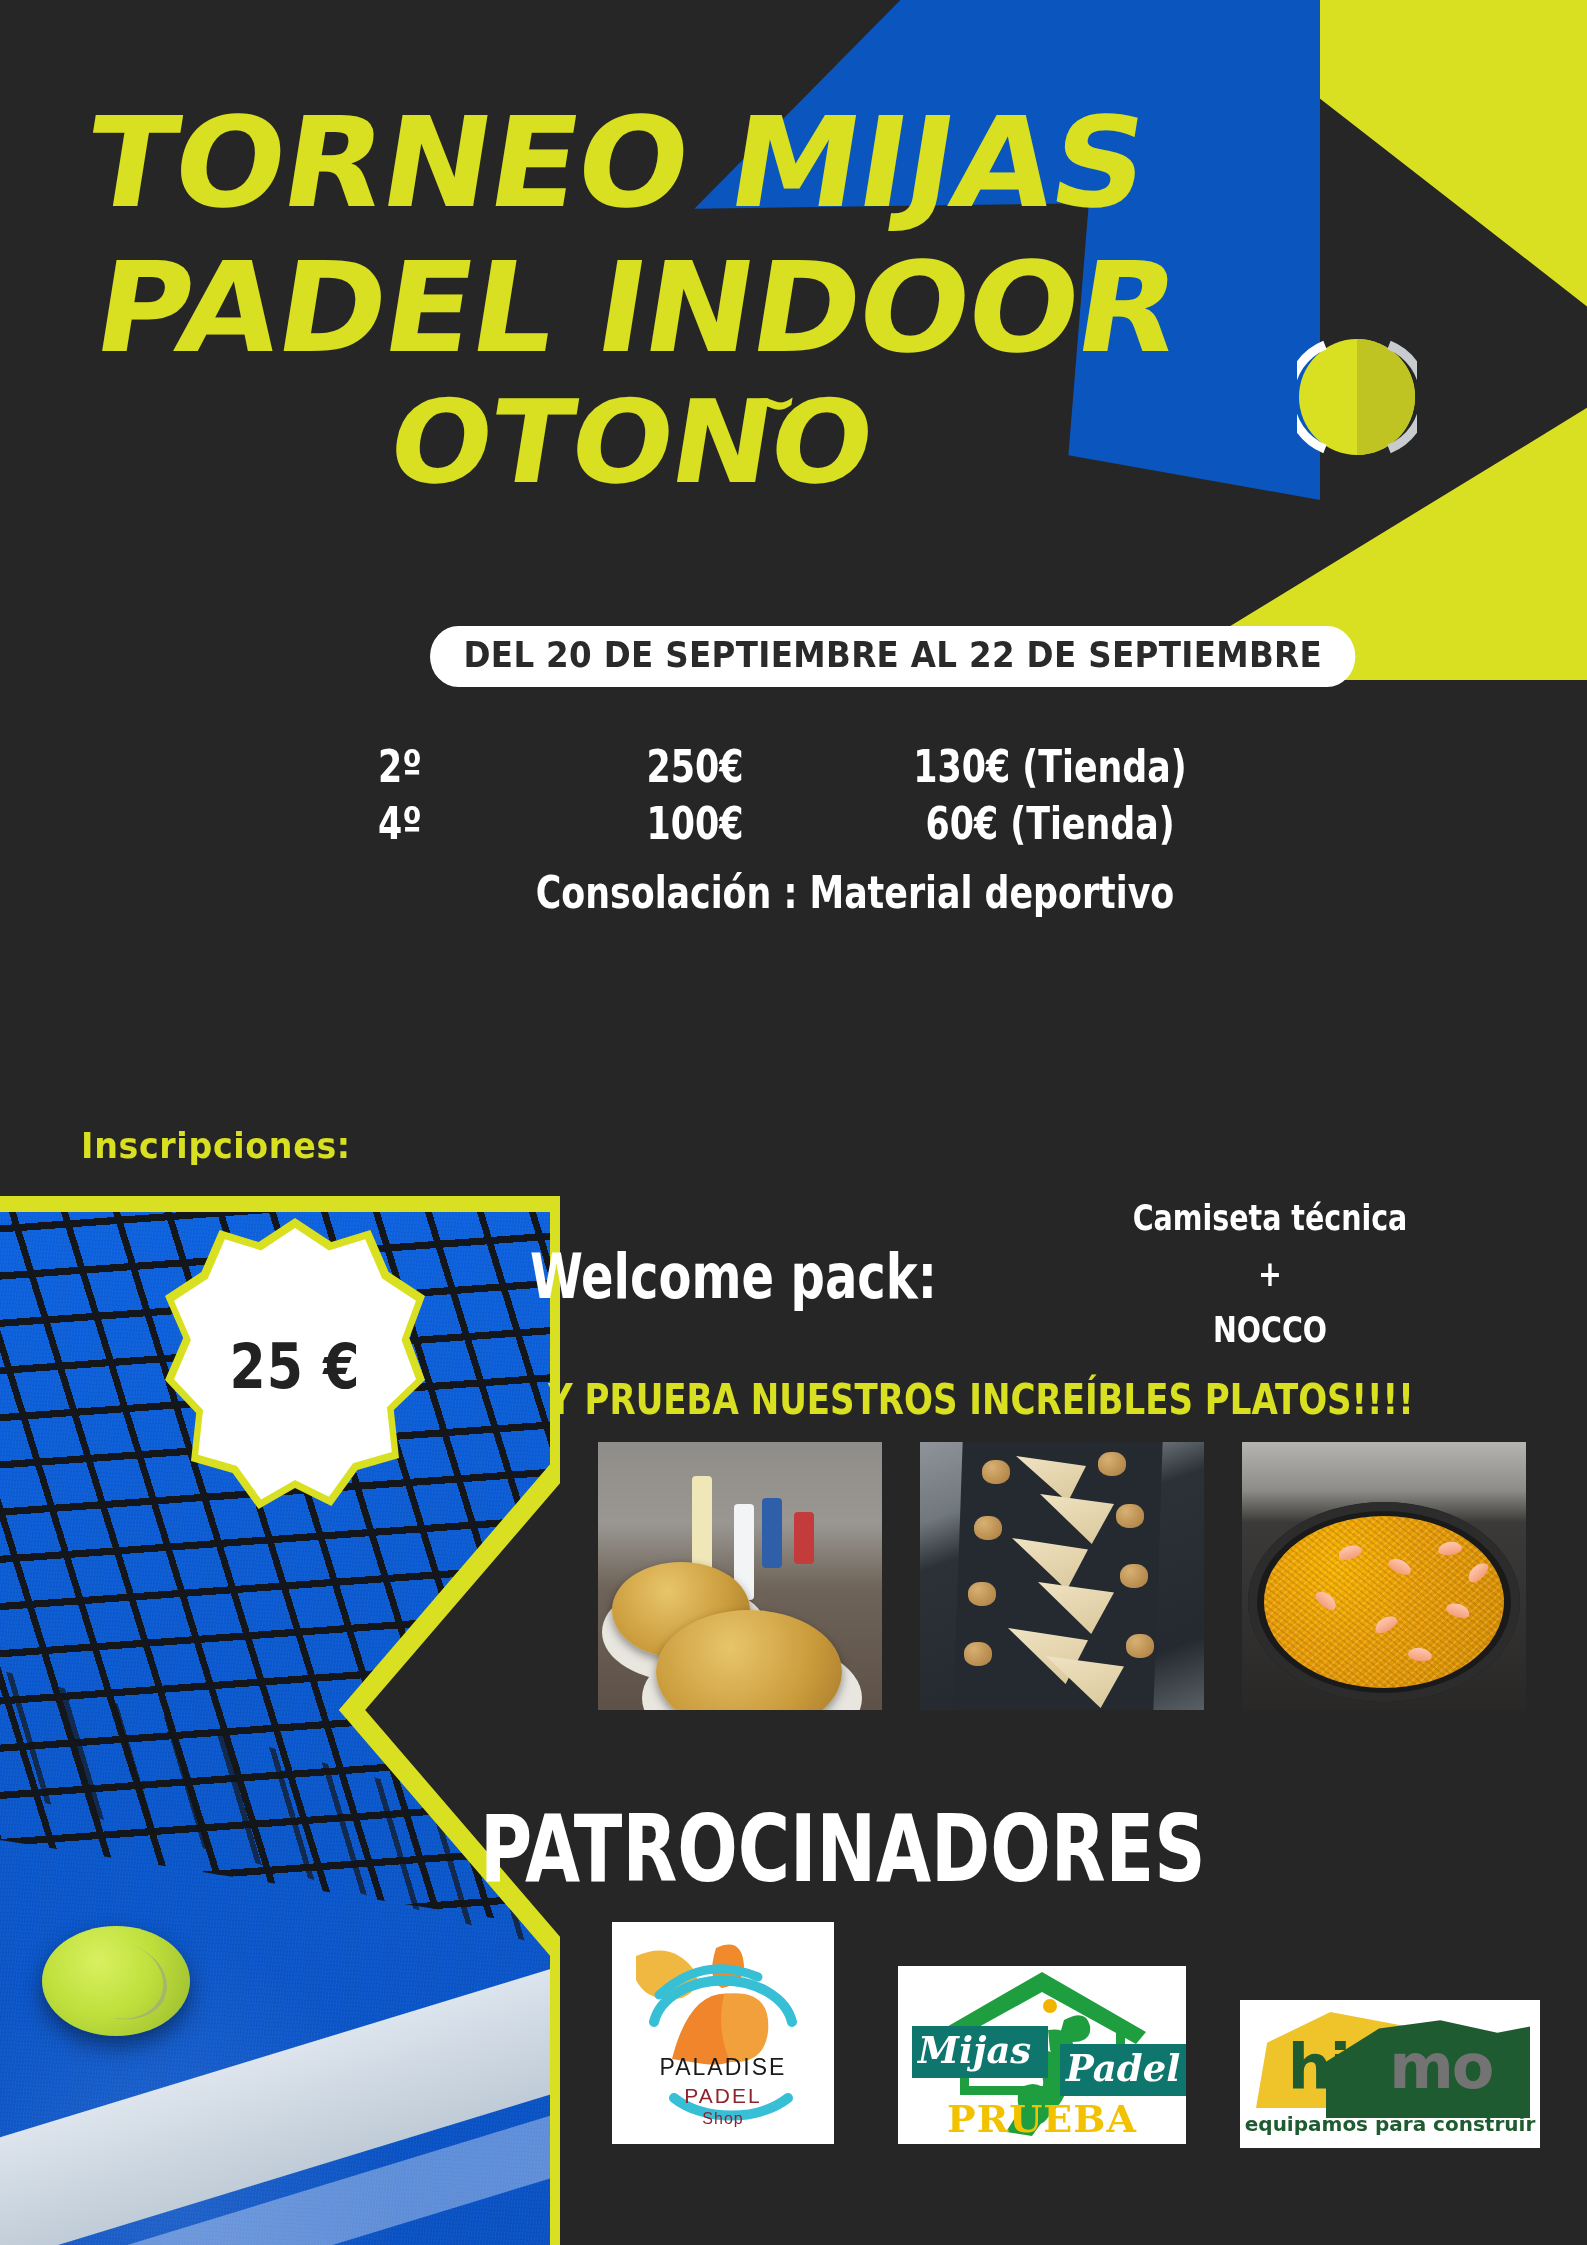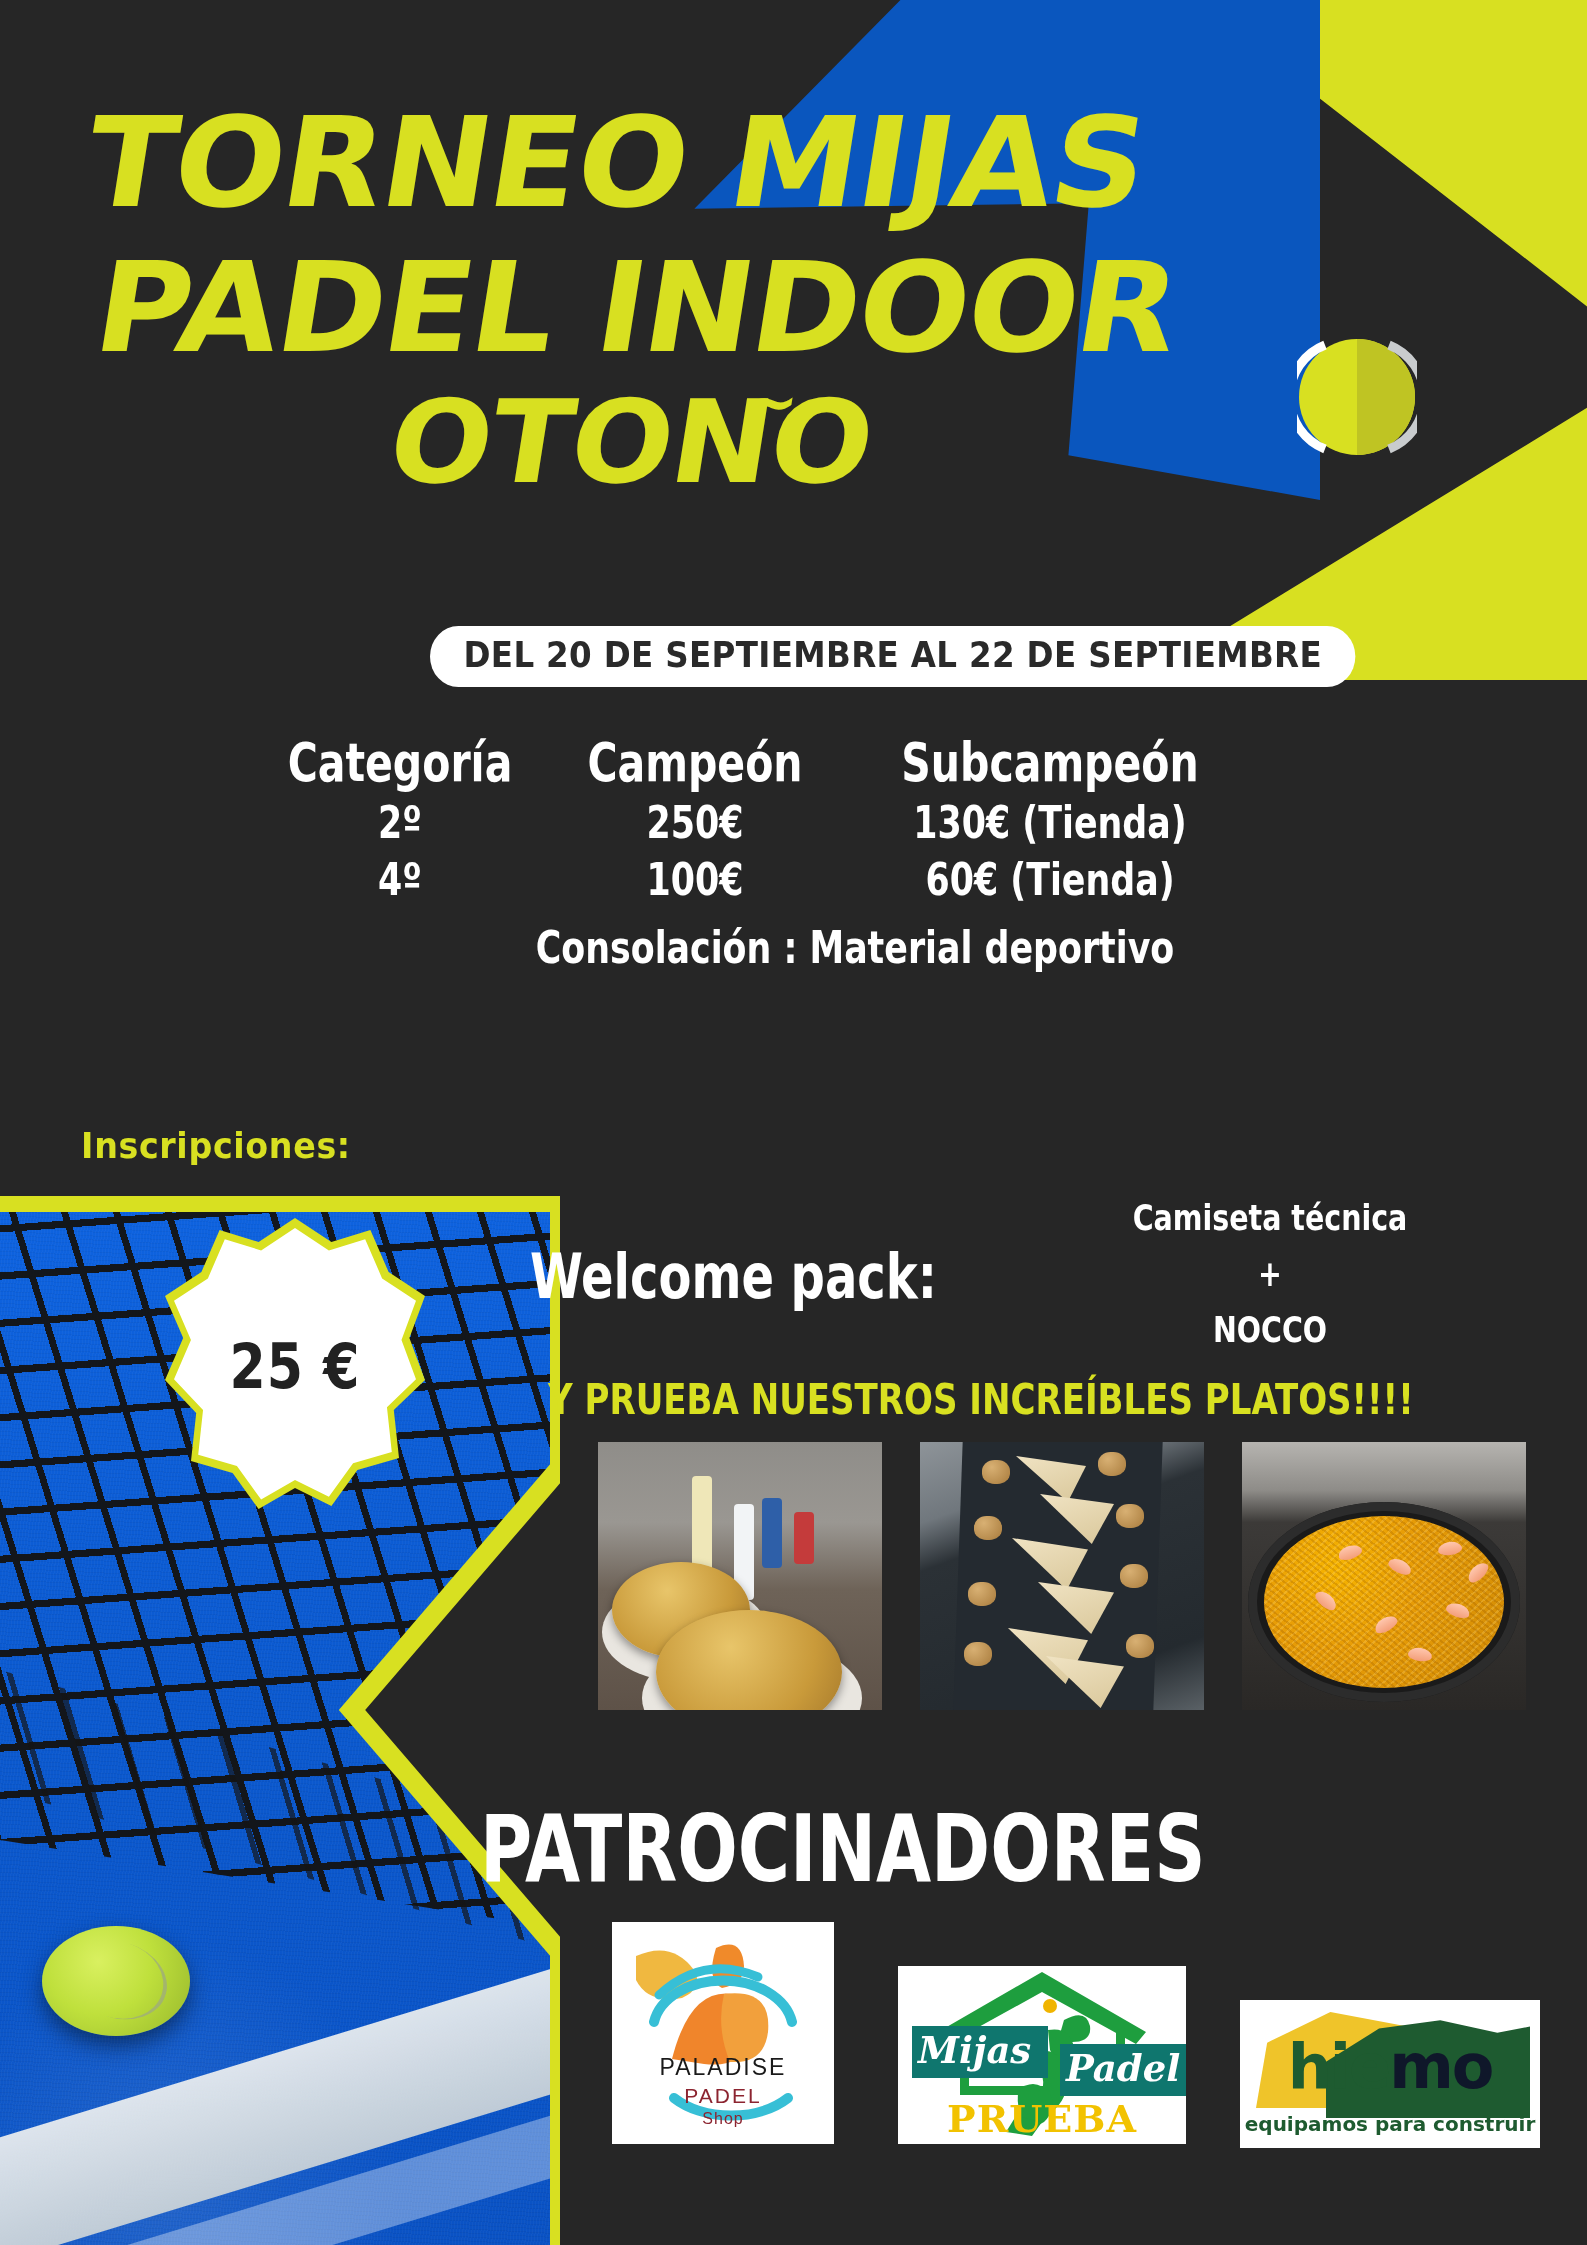--- a/index.html
+++ b/index.html
@@ -297,21 +297,21 @@
   .mijas-indoor{position:absolute;left:0;right:0;top:130px;text-align:center;
     font-family:"DejaVu Serif",serif;font-weight:bold;font-size:38px;color:#F2C200;letter-spacing:1px;}
 
   .hie-roof{position:absolute;left:16px;top:12px;width:186px;height:96px;background:#EFC42A;
     clip-path:polygon(40% 0%,100% 22%,100% 100%,0% 100%,6% 32%);}
   .hie-swoosh{position:absolute;left:86px;top:14px;width:204px;height:104px;background:#1E5B30;
     clip-path:polygon(0% 46%,26% 14%,56% 6%,84% 18%,100% 12%,100% 100%,0% 100%);}
   .hie-word{position:absolute;left:0;right:0;top:30px;text-align:center;
     font-family:"DejaVu Sans",sans-serif;font-weight:bold;font-size:62px;letter-spacing:-2px;}
   .hie-a{color:#1E5B30;}
-  .hie-b{color:#0f172a;}
+  .hie-b{color:#737373;}
   .hie-tag{position:absolute;left:0;right:0;top:112px;text-align:center;
     font-family:"DejaVu Sans",sans-serif;font-weight:bold;font-size:20px;color:#1E5B30;}
 </style>
 </head>
 <body>
 
 <div id="poster">
 
   <div class="deco-yellow-arrow" style="--yellow:#D8E021"></div>
   <div class="deco-blue-arrow"></div>
@@ -326,25 +326,20 @@
   <div class="title-wrap">
     <div id="title1" class="title-line">TORNEO MIJAS</div>
     <div id="title2" class="title-line">PADEL INDOOR</div>
     <div class="title-tilde">~</div>
     <div id="title3" class="title-line">OTONO</div>
   </div>
 
   <div id="date-pill">DEL  20 DE SEPTIEMBRE AL 22 DE SEPTIEMBRE</div>
 
   <div id="prize-table">
-    <div class="prize-head">
-      <div>Categoría</div>
-      <div>Campeón</div>
-      <div>Subcampeón</div>
-    </div>
 
     <div class="prize-row">
       <div>2º</div>
       <div>250€</div>
       <div>130€ (Tienda)</div>
     </div>
     <div class="prize-row">
       <div>4º</div>
       <div>100€</div>
       <div>60€ (Tienda)</div>

